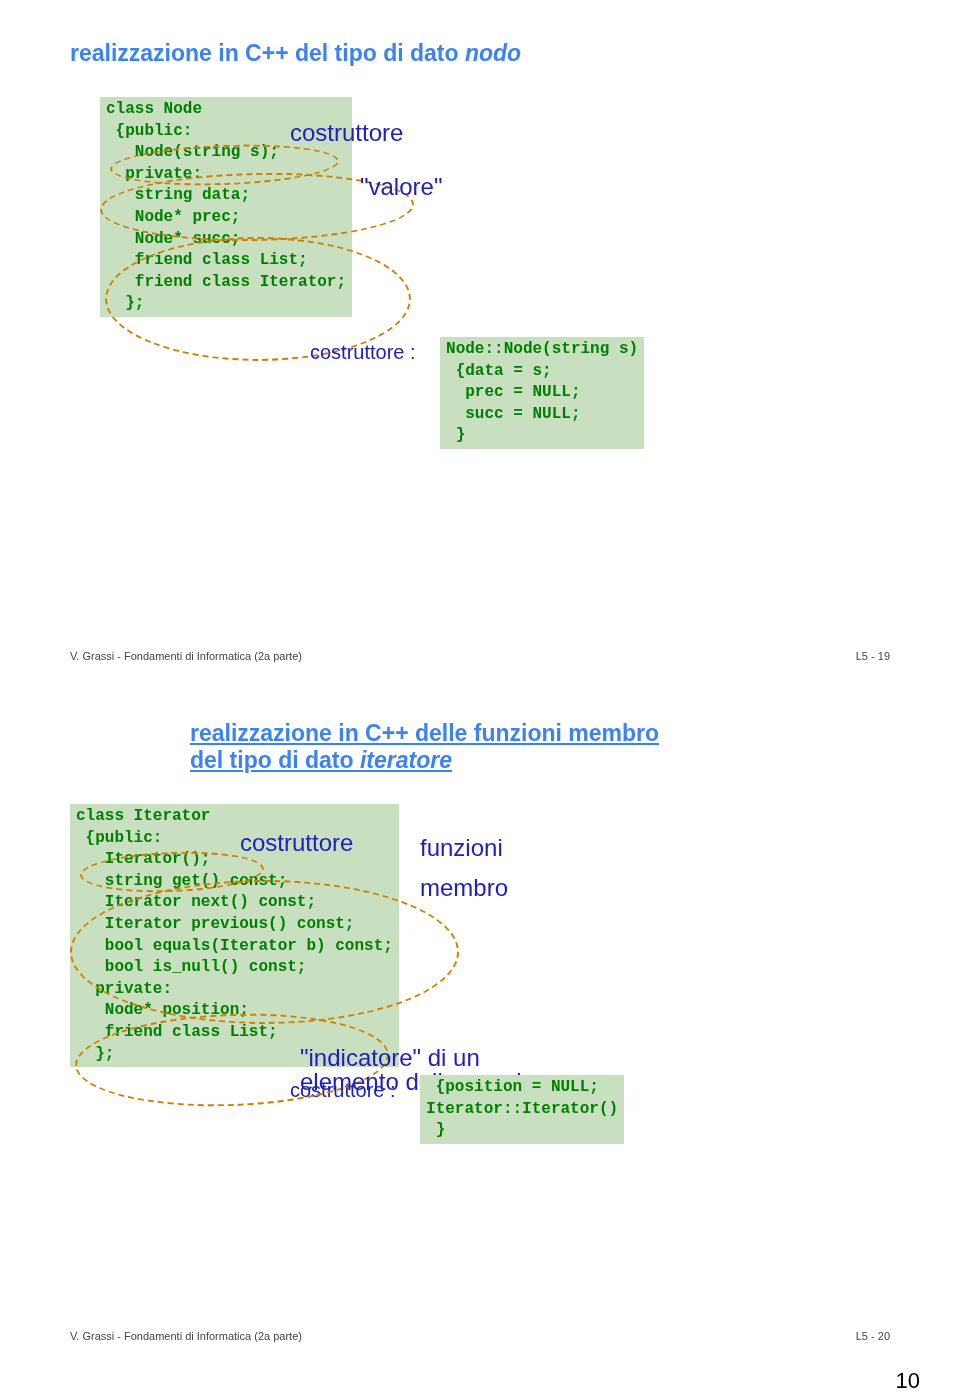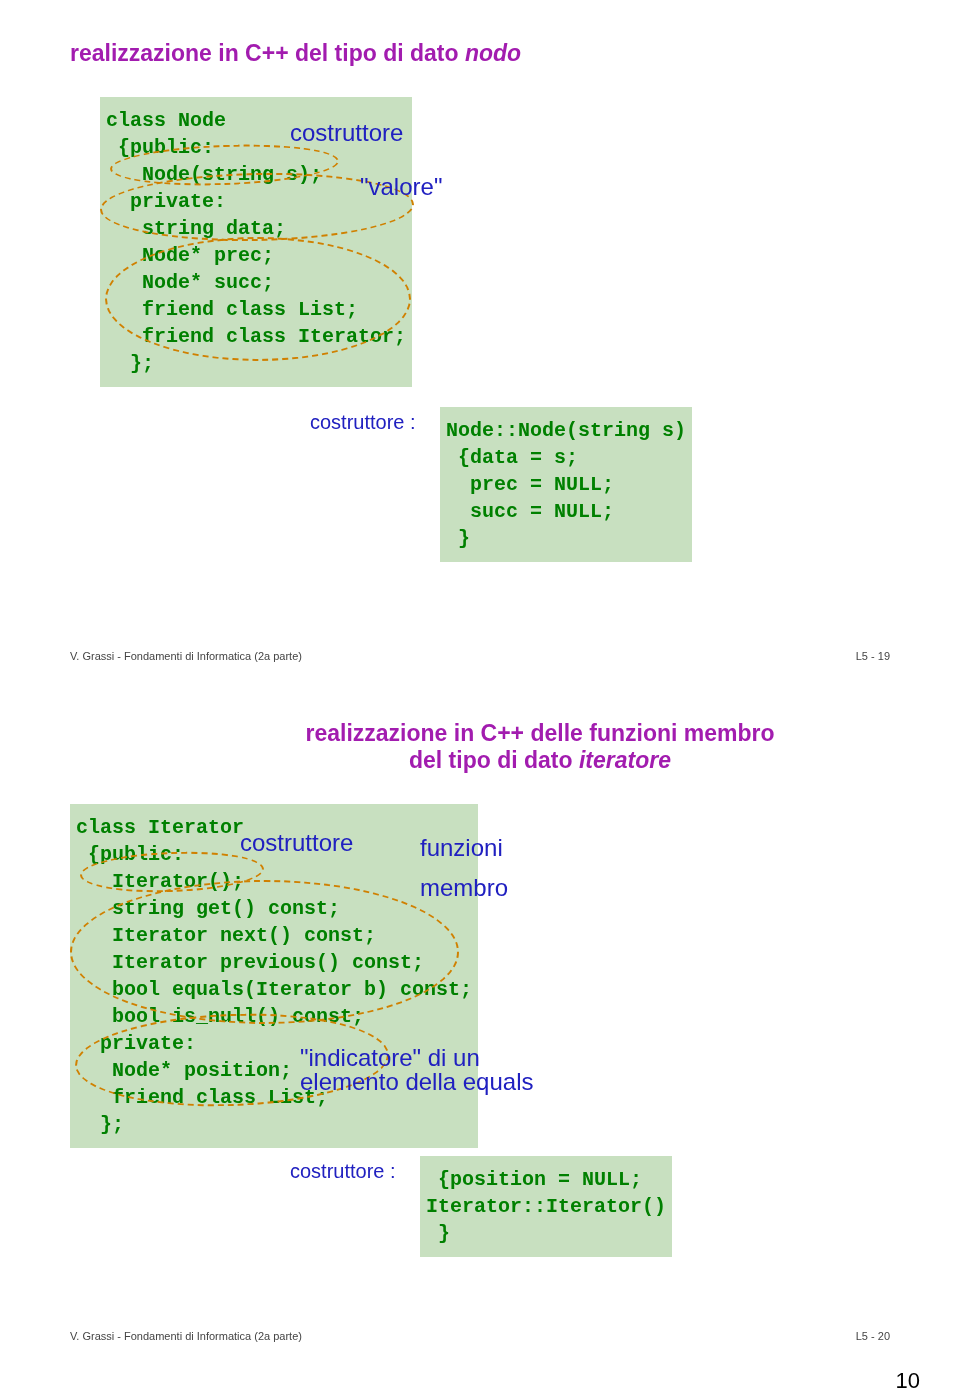--- a/index.html
+++ b/index.html
@@ -14,41 +14,42 @@
     box-sizing: border-box;
   }
   .slide {
     width: 960px;
     height: 680px;
     position: relative;
     box-sizing: border-box;
     padding: 40px 70px 30px 70px;
   }
   .slide-title {
-    color: #a21caf;
+    color: #3b82f6;
     font-family: Arial, Helvetica, sans-serif;
     font-weight: bold;
     font-size: 23px;
     margin: 0 0 30px 0;
   }
   .slide-title .italic {
     font-style: italic;
   }
   .slide2 .slide-title {
-    text-align: center;
+    text-align: left;
     margin-left: 120px;
+    text-decoration: underline;
   }
   .code-block {
     position: relative;
     background: #c8e0c0;
     font-family: "Courier New", monospace;
-    font-size: 20px;
+    font-size: 16px;
     font-weight: bold;
     color: #008000;
-    padding: 10px 6px;
+    padding: 2px 6px;
     line-height: 1.35;
     display: inline-block;
   }
   .code-line { white-space: pre; position: relative; }
   .ann-box {
     position: absolute;
     border: 2px dashed #d08000;
     border-radius: 50%;
     pointer-events: none;
   }

